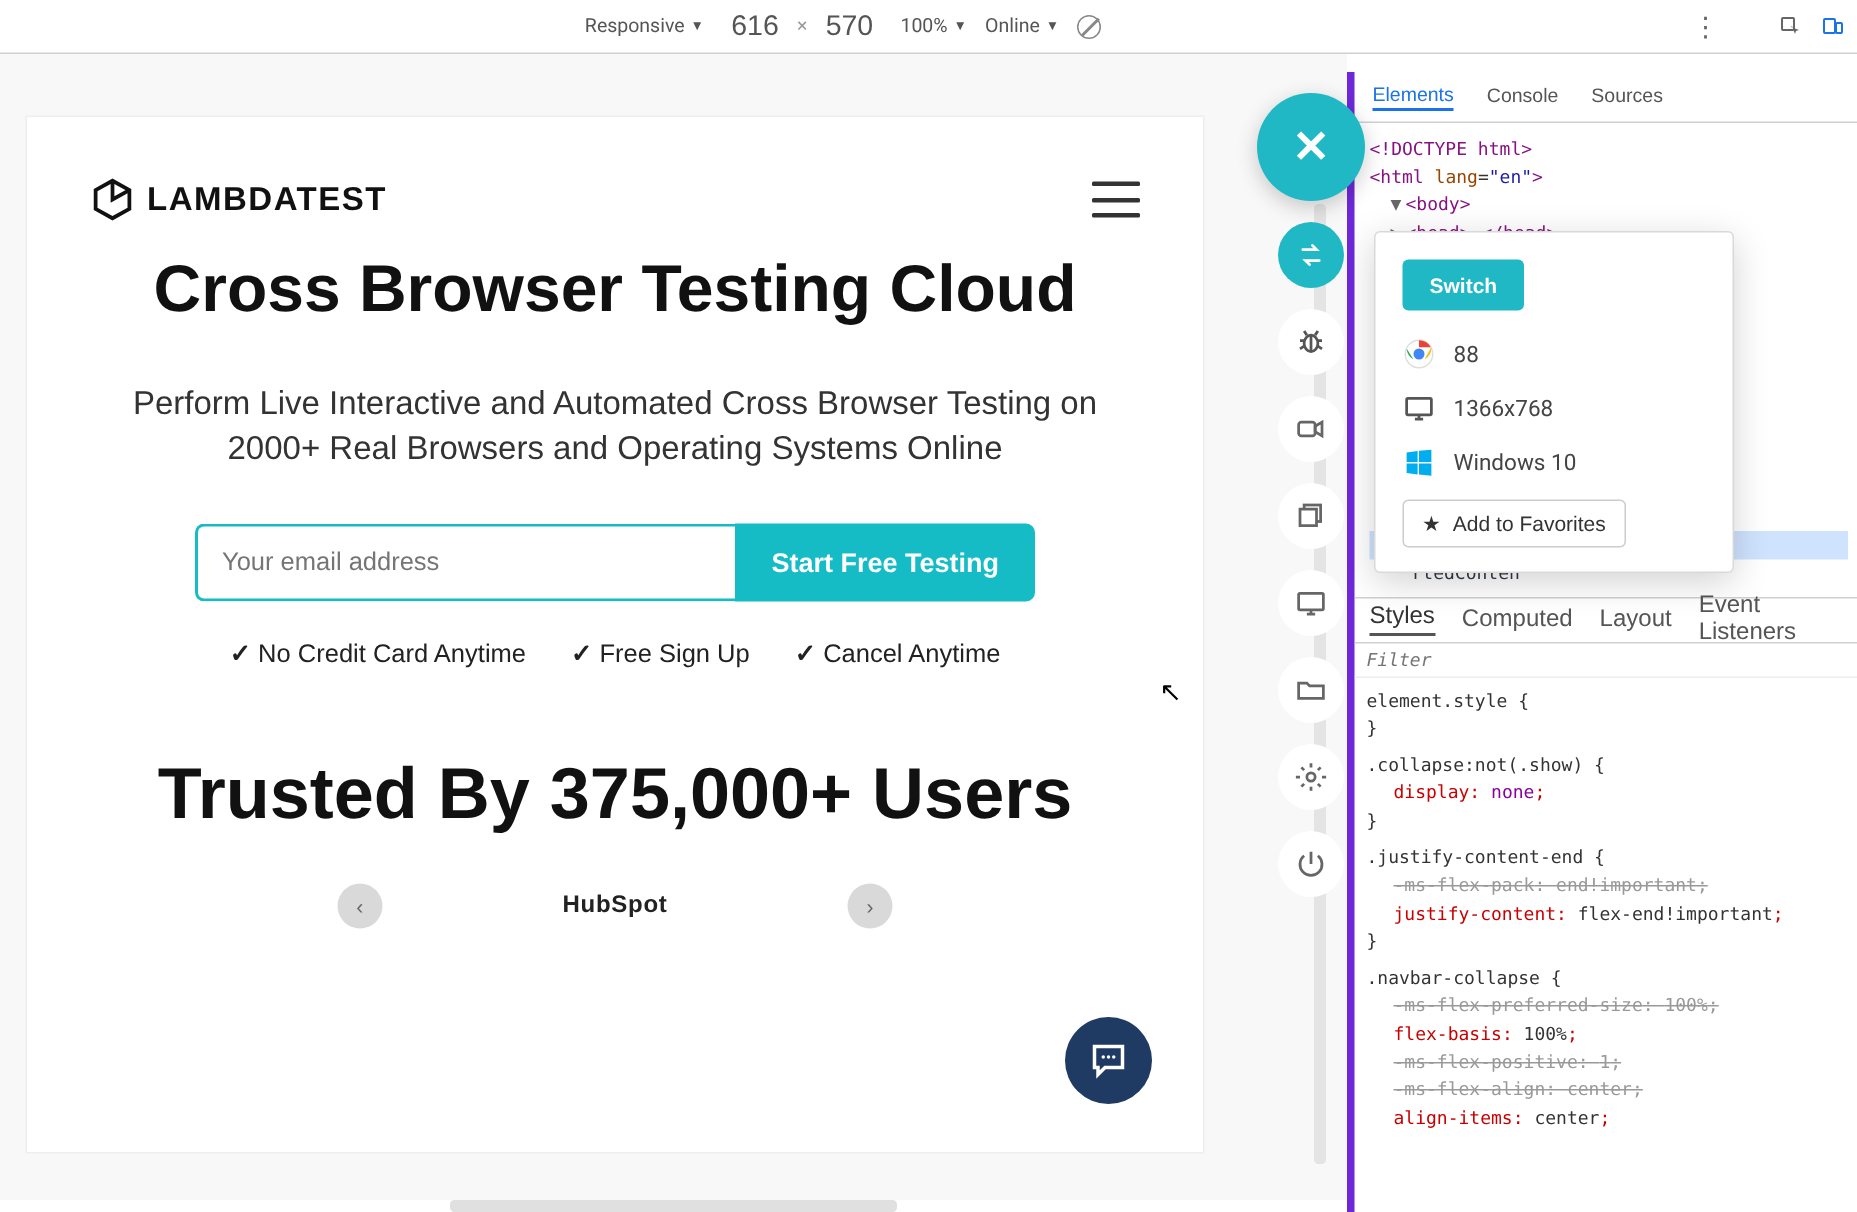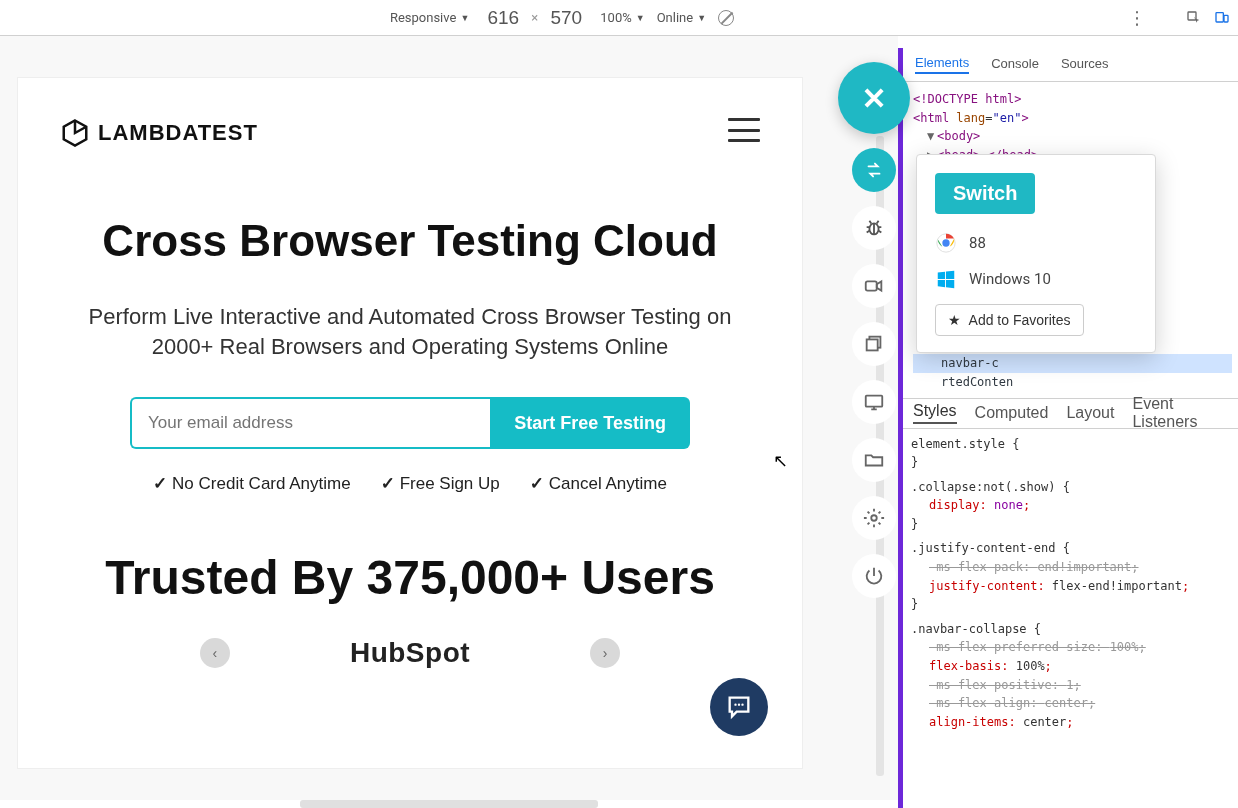--- a/index.html
+++ b/index.html
@@ -20,52 +20,52 @@
 
 
 .main { display: flex; height: calc(808px - 36px); }
 .left { width: 898px; position: relative; display:flex; flex-direction:column; }
 .right { flex: 1; border-left: 5px solid #6d28d9; display: flex; flex-direction: column; font-family: Menlo, Consolas, monospace; font-size: 12px; color: #333; overflow:hidden;margin-top:12px; }
 
 
 .preview-wrap { flex:1; background: #f8f8f8; display:flex; padding: 42px 30px 10px 18px; position:relative; }
 .preview-frame { background:#fff; width: 784px; height: 690px; position:relative; box-shadow: 0 0 0 1px rgba(0,0,0,.04); }
 .site { padding: 40px 42px 0; text-align:center; color:#111; font-family: -apple-system, "Segoe UI", Arial, sans-serif; }
-.site-header { display:flex; align-items:flex-start; justify-content:space-between; margin-bottom: 68px; }
+.site-header { display:flex; align-items:center; justify-content:space-between; margin-bottom: 20px; }
 .logo { display:flex; align-items:center; gap:8px; font-weight:800; letter-spacing:1px; font-size:22px; color:#111; }
 .logo svg { width:30px; height:30px; }
 .hamburger { width:32px; height:24px; display:flex; flex-direction:column; justify-content:space-between; cursor:pointer; }
 .hamburger span { height:3px; background:#333; border-radius:1px; }
 .hero-title { font-size: 44px; font-weight: 800; color:#111; margin-bottom: 36px; }
 .hero-sub { font-size: 22px; color:#333; line-height:1.35; margin-bottom: 36px; font-weight:500; }
 .email-row { display:flex; justify-content:center; margin: 0 auto 24px; max-width: 560px; }
 .email-row input { flex:1; border:2px solid #15bcc6; border-right:none; border-radius:6px 0 0 6px; padding: 14px 16px; font-size:17px; color:#555; outline:none; }
 .email-row button { background:#15bcc6; color:#fff; border:none; border-radius:0 6px 6px 0; padding: 0 24px; font-size:18px; font-weight:700; cursor:pointer; }
 .perks { display:flex; justify-content:center; gap: 30px; font-size:17px; color:#222; margin-bottom: 56px; }
 .perks span::before { content:"✓ "; font-weight:700; }
 .trusted { font-size: 48px; font-weight:800; color:#111; margin-bottom: 32px; }
 .carousel { display:flex; align-items:center; justify-content:center; gap: 120px; }
 .carousel .arrow { width:30px; height:30px; border-radius:50%; background:#d9d9d9; color:#666; display:flex; align-items:center; justify-content:center; cursor:pointer; font-size:14px; }
-.hubspot { font-size:28px; font-weight:700; color:#222; letter-spacing:0.5px; }
+.hubspot { font-size:16px; font-weight:700; color:#222; letter-spacing:0.5px; }
 .chat-bubble { position:absolute; right:34px; bottom:32px; width:58px; height:58px; border-radius:50%; background:#1f3b63; display:flex; align-items:center; justify-content:center; color:#fff; cursor:pointer; }
 .chat-bubble svg { width:28px; height:28px; }
 
 
 .resize-rail { position:absolute; right:14px; top:100px; bottom:24px; width:8px; background:#e4e4e4; border-radius:3px; }
 .cursor-arrow { position:absolute; right:110px; top:414px; font-size:18px; color:#000; pointer-events:none; }
 .bottom-handle { height:8px; background:#e0e0e0; margin: 0 300px; border-radius:3px; }
 
 
 .lt-strip { position:absolute; left: 838px; top: 62px; display:flex; flex-direction:column; align-items:center; gap: 14px; z-index:10; }
 .lt-close { width:72px; height:72px; border-radius:50%; background:#1fb8c4; color:#fff; display:flex; align-items:center; justify-content:center; font-size:30px; font-weight:700; cursor:pointer; box-shadow: 0 4px 14px rgba(0,0,0,.2); }
 .lt-btn { width:44px; height:44px; border-radius:50%; background:#fff; display:flex; align-items:center; justify-content:center; cursor:pointer; }
 .lt-btn.teal { background:#1fb8c4; color:#fff; }
 .lt-btn svg, .lt-btn .ic { width:22px; height:22px; color:#666; }
 .lt-popup { position:absolute; left: 916px; top: 154px; width: 240px; background:#fff; border:1px solid #d9d9d9; border-radius:4px; box-shadow: 0 6px 24px rgba(0,0,0,.18); z-index:20; padding: 18px 18px 16px; font-size:15px; }
-.lt-popup .switch-btn { background:#1fb8c4; color:#fff; border:none; border-radius:4px; padding:9px 18px; font-size:20px; font-weight:600; cursor:pointer; margin-bottom:18px; }
+.lt-popup .switch-btn { background:#1fb8c4; color:#fff; border:none; border-radius:4px; padding:9px 18px; font-size:14px; font-weight:600; cursor:pointer; margin-bottom:18px; }
 .lt-popup .row { display:flex; align-items:center; gap:12px; margin-bottom:14px; color:#444; }
 .lt-popup .row .ic { width:22px; height:22px; display:flex; align-items:center; justify-content:center; }
 .lt-popup .fav { border:1px solid #ccc; border-radius:4px; padding:7px 12px; background:#fff; cursor:pointer; display:flex; align-items:center; gap:8px; font-size:14px; color:#333; }
 .lt-popup .fav .star { color:#333; }
 
 
 .dt-tabs { display:flex; align-items:center; gap:22px; height:34px; padding: 0 12px; border-bottom:1px solid #d0d0d0; font-family: -apple-system, Arial, sans-serif; font-size:13px; color:#555; }
 .dt-tabs .tab { cursor:pointer; padding-bottom:2px; }
 .dt-tabs .tab.active { color:#1a73e8; border-bottom:2px solid #1a73e8; }
 .dt-dom { padding: 8px 6px 6px 10px; line-height:1.55; border-bottom:1px solid #d0d0d0; overflow:hidden; white-space:nowrap; }
@@ -216,20 +216,23 @@
       <div class="frag hl">navbar-c</div>
       <div class="frag">rtedConten</div>
     </div>
 
     <div class="subtabs">
       <span class="t active">Styles</span>
       <span class="t">Computed</span>
       <span class="t">Layout</span>
       <span class="t">Event Listeners</span>
     </div>
+    <div class="filter-row">
+      <input placeholder="Filter" style="">
+    </div>
 
     <div class="css-pane">
       <div><span class="sel-css">element.style</span> <span class="brace">{</span></div>
       <div><span class="brace">}</span></div>
       <div class="rule-gap"></div>
 
       <div><span class="sel-css">.collapse:not(.show)</span> <span class="brace">{</span></div>
       <div class="prop"><span>display</span>: <span class="kw">none</span>;</div>
       <div><span class="brace">}</span></div>
       <div class="rule-gap"></div>
@@ -310,20 +313,29 @@
           <path d="M12 2a10 10 0 0 1 8.6 5H12" fill="#ea4335"></path>
           <path d="M3 8l5 8a10 10 0 0 1-5-8" fill="#34a853"></path>
           <path d="M21 7l-5 9a10 10 0 0 0 5-9" fill="#fbbc05"></path>
         </svg>
     </span>
     <span>88</span>
   </div>
   <div class="row">
     <span class="ic">
       <svg viewBox="0 0 24 24">
+          <rect x="3" y="5" width="18" height="12" rx="1" fill="none" stroke="#555" stroke-width="2"></rect>
+          <path d="M9 20h6M12 17v3" stroke="#555" stroke-width="2"></path>
+        </svg>
+    </span>
+    <span>1366x768</span>
+  </div>
+  <div class="row">
+    <span class="ic">
+      <svg viewBox="0 0 24 24">
           <path d="M3 5l8-1v8H3zM12 3.8L21 3v9h-9zM3 13h8v8l-8-1zM12 13h9v9l-9-1z" fill="#00adef"></path>
         </svg>
     </span>
     <span>Windows 10</span>
   </div>
   <button class="fav">
     <span class="star">★</span>
     <span>Add to Favorites</span>
   </button>
 </div>

